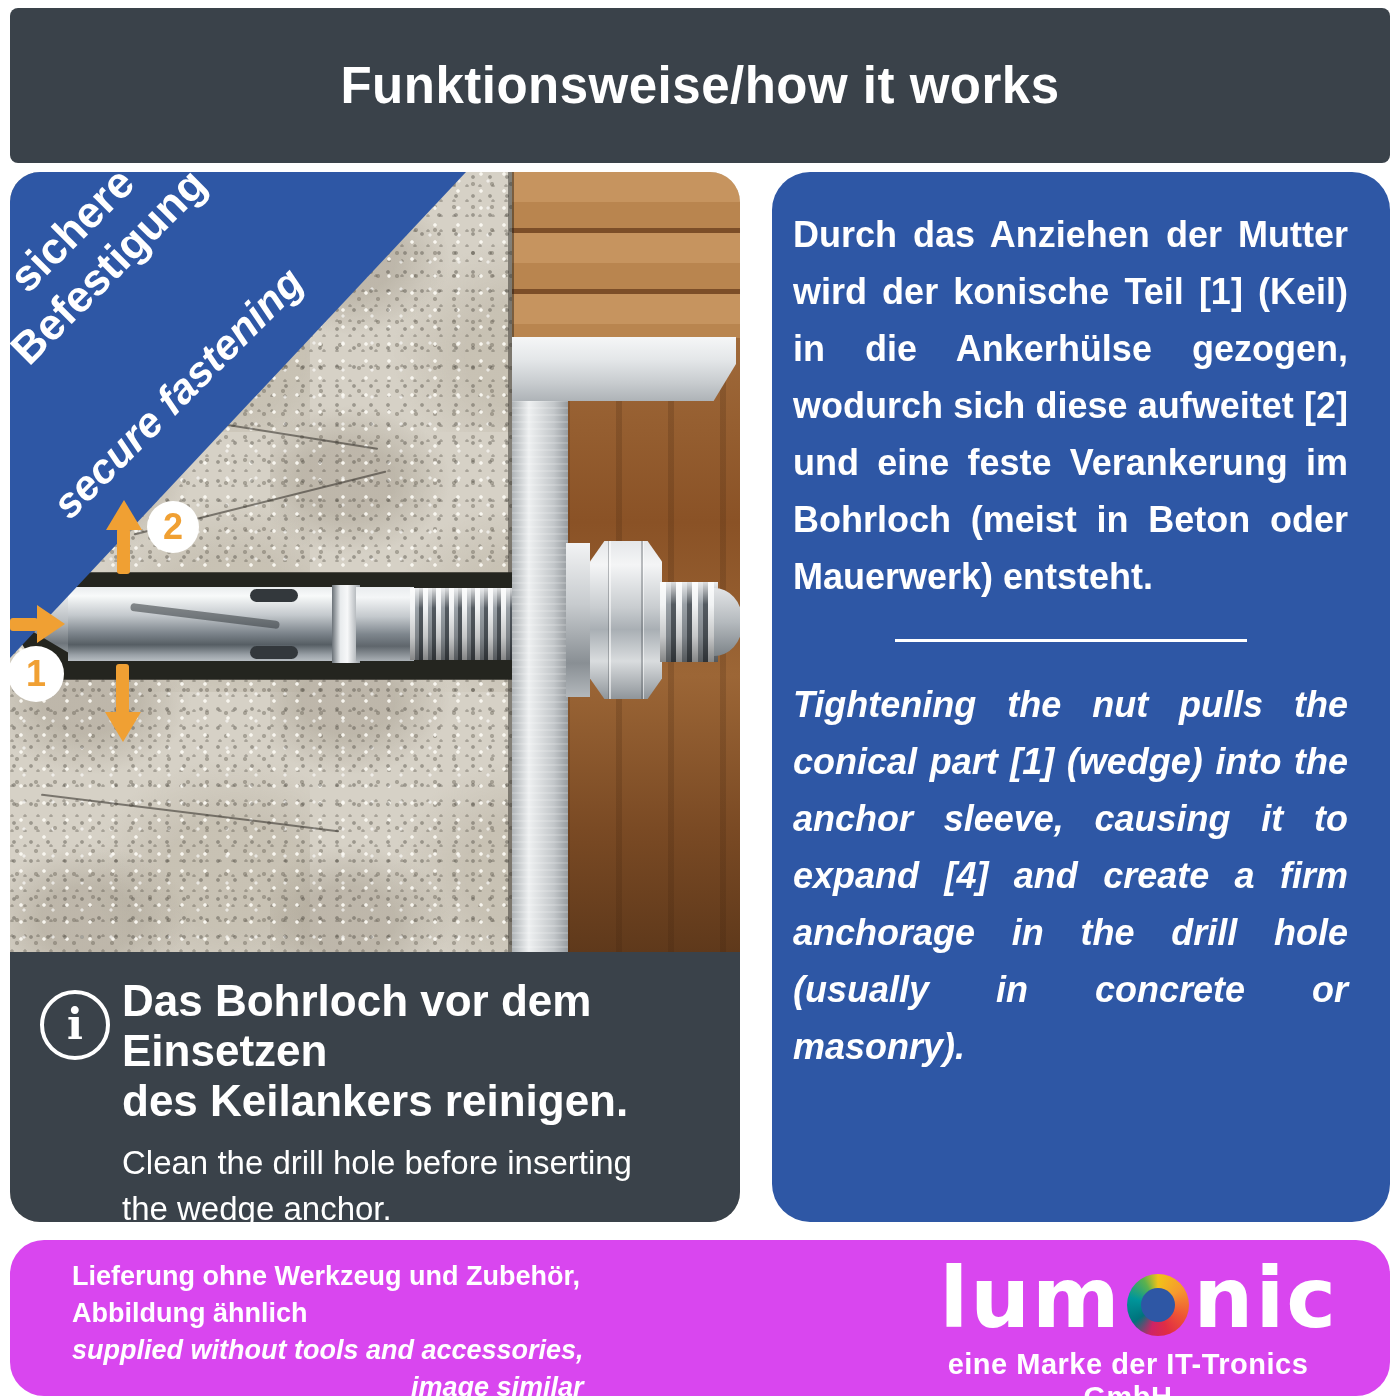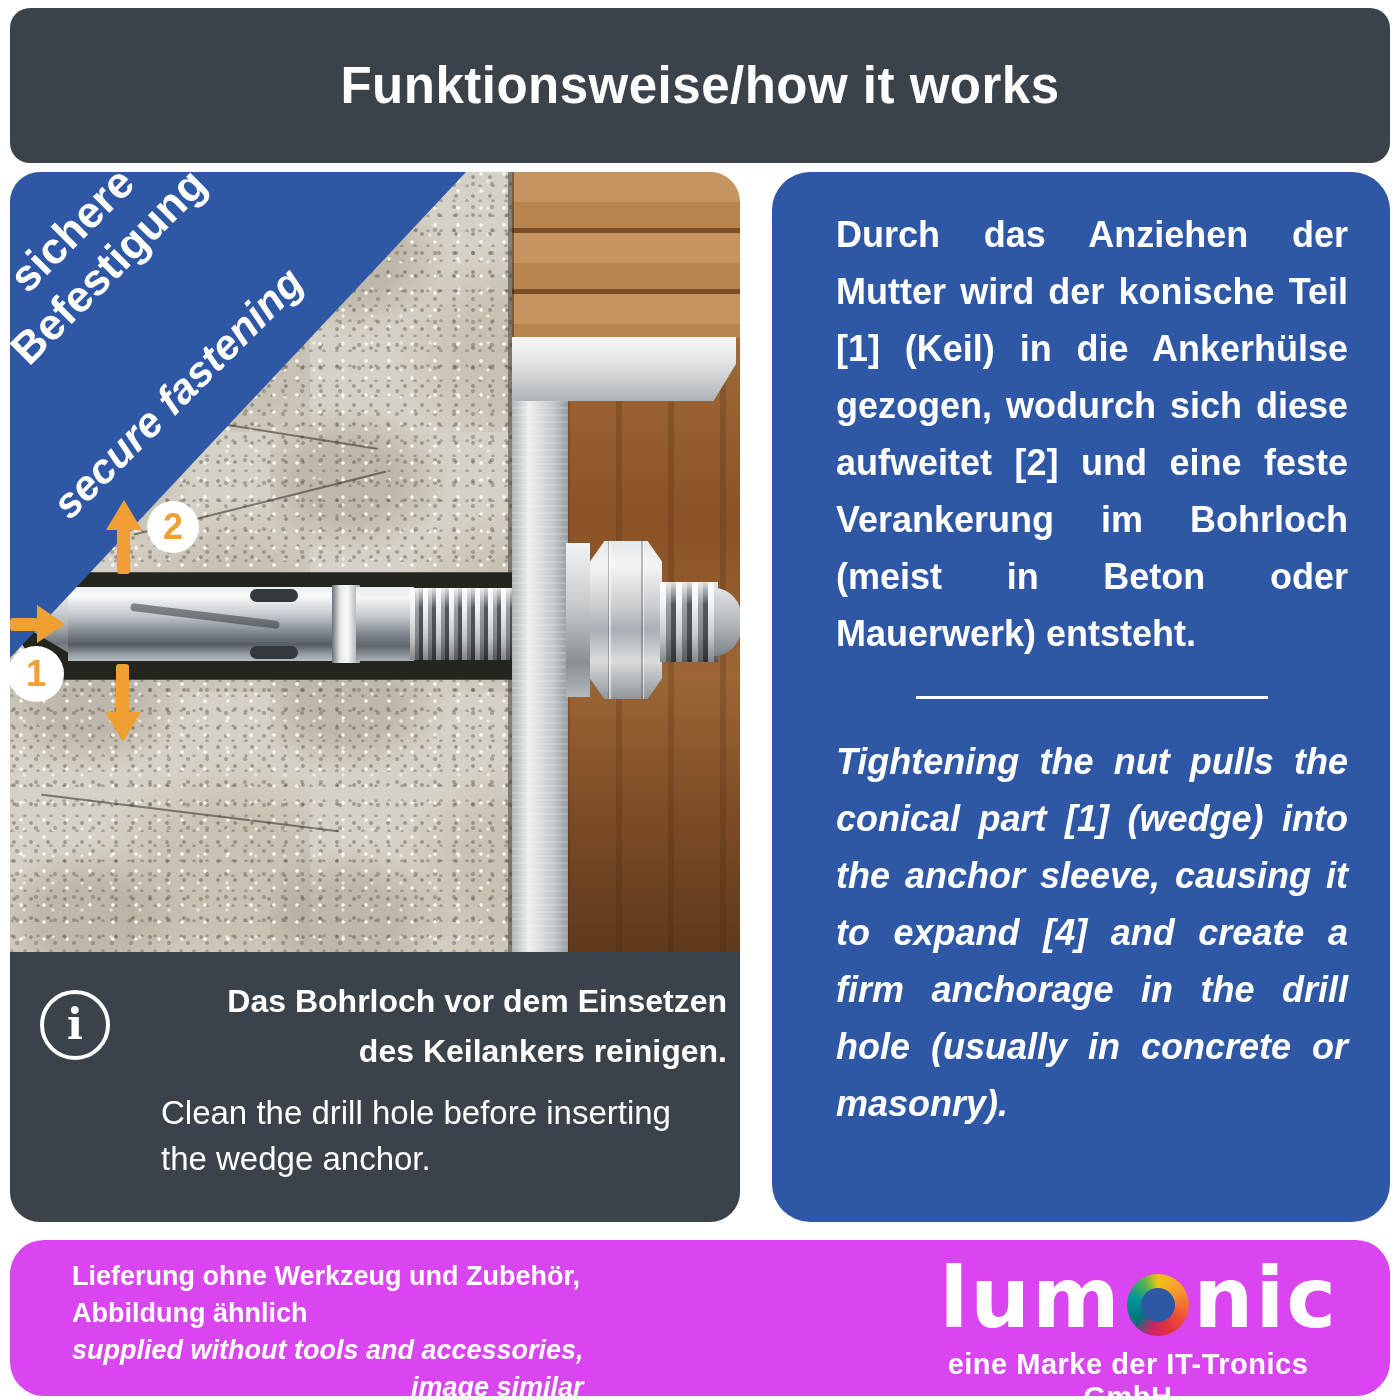--- a/index.html
+++ b/index.html
@@ -3,21 +3,21 @@
 <meta charset="utf-8">
 <style>
   html,body{margin:0;padding:0;background:#ffffff;}
   .canvas{
     position:relative;width:1400px;height:1400px;background:#ffffff;overflow:hidden;
     font-family:"Liberation Sans","DejaVu Sans",sans-serif;color:#ffffff;
   }
   
   .titlebar{
     position:absolute;left:10px;top:8px;width:1380px;height:155px;
-    background:#3a424a;border-radius:20px;
+    background:#3a424a;border-radius:8px;
     display:flex;align-items:center;justify-content:center;
   }
   .titlebar .t{font-size:51px;font-weight:700;letter-spacing:.5px;}
   .titlebar .t-italic{}
   
   .photo-card{
     position:absolute;left:10px;top:172px;width:730px;height:1050px;
     border-radius:30px;overflow:hidden;background:#d7d2c8;
   }
   .photo-area{position:absolute;left:0;top:0;width:730px;height:780px;}
@@ -143,26 +143,26 @@
   .marker.m2{left:137px;top:329px;width:52px;height:52px;}
   .marker.m1{left:-2px;top:474px;width:56px;height:56px;}
   
   .info-box{position:absolute;left:0;top:780px;width:730px;height:270px;background:#3a424a;}
   .info-icon{
     position:absolute;left:30px;top:38px;width:62px;height:62px;border:4px solid #ffffff;border-radius:50%;
     display:flex;align-items:center;justify-content:center;
     font-family:"DejaVu Serif","Liberation Serif",serif;font-weight:700;font-size:42px;line-height:1;
   }
   .info-text{position:absolute;left:112px;top:24px;width:605px;}
-  .info-de{font-size:32px;font-weight:700;line-height:50px;text-align:right;}
-  .info-en{font-size:33px;font-weight:400;line-height:46px;margin-top:14px;margin-left:39px;}
+  .info-de{font-size:44px;font-weight:700;line-height:50px;}
+  .info-en{font-size:33px;font-weight:400;line-height:46px;margin-top:14px;}
   
   .text-panel{
     position:absolute;left:772px;top:172px;width:618px;height:1050px;
-    background:#2e57a5;border-radius:38px;box-sizing:border-box;padding:34px 42px 0 64px;
+    background:#2e57a5;border-radius:38px;box-sizing:border-box;padding:34px 42px 0 21px;
   }
   .para-de{font-size:36px;font-weight:700;line-height:57px;text-align:justify;text-align-last:left;margin:0;}
   .divider{width:352px;height:3px;background:#ffffff;margin:34px auto 34px auto;}
   .para-en{font-size:36px;font-weight:700;font-style:italic;line-height:57px;text-align:justify;text-align-last:left;margin:0;}
   
   .footer{
     position:absolute;left:10px;top:1240px;width:1380px;height:156px;
     background:#d946ef;border-radius:34px;
   }
   .footer-notes{position:absolute;left:62px;top:18px;font-size:27px;line-height:37px;font-weight:700;}

